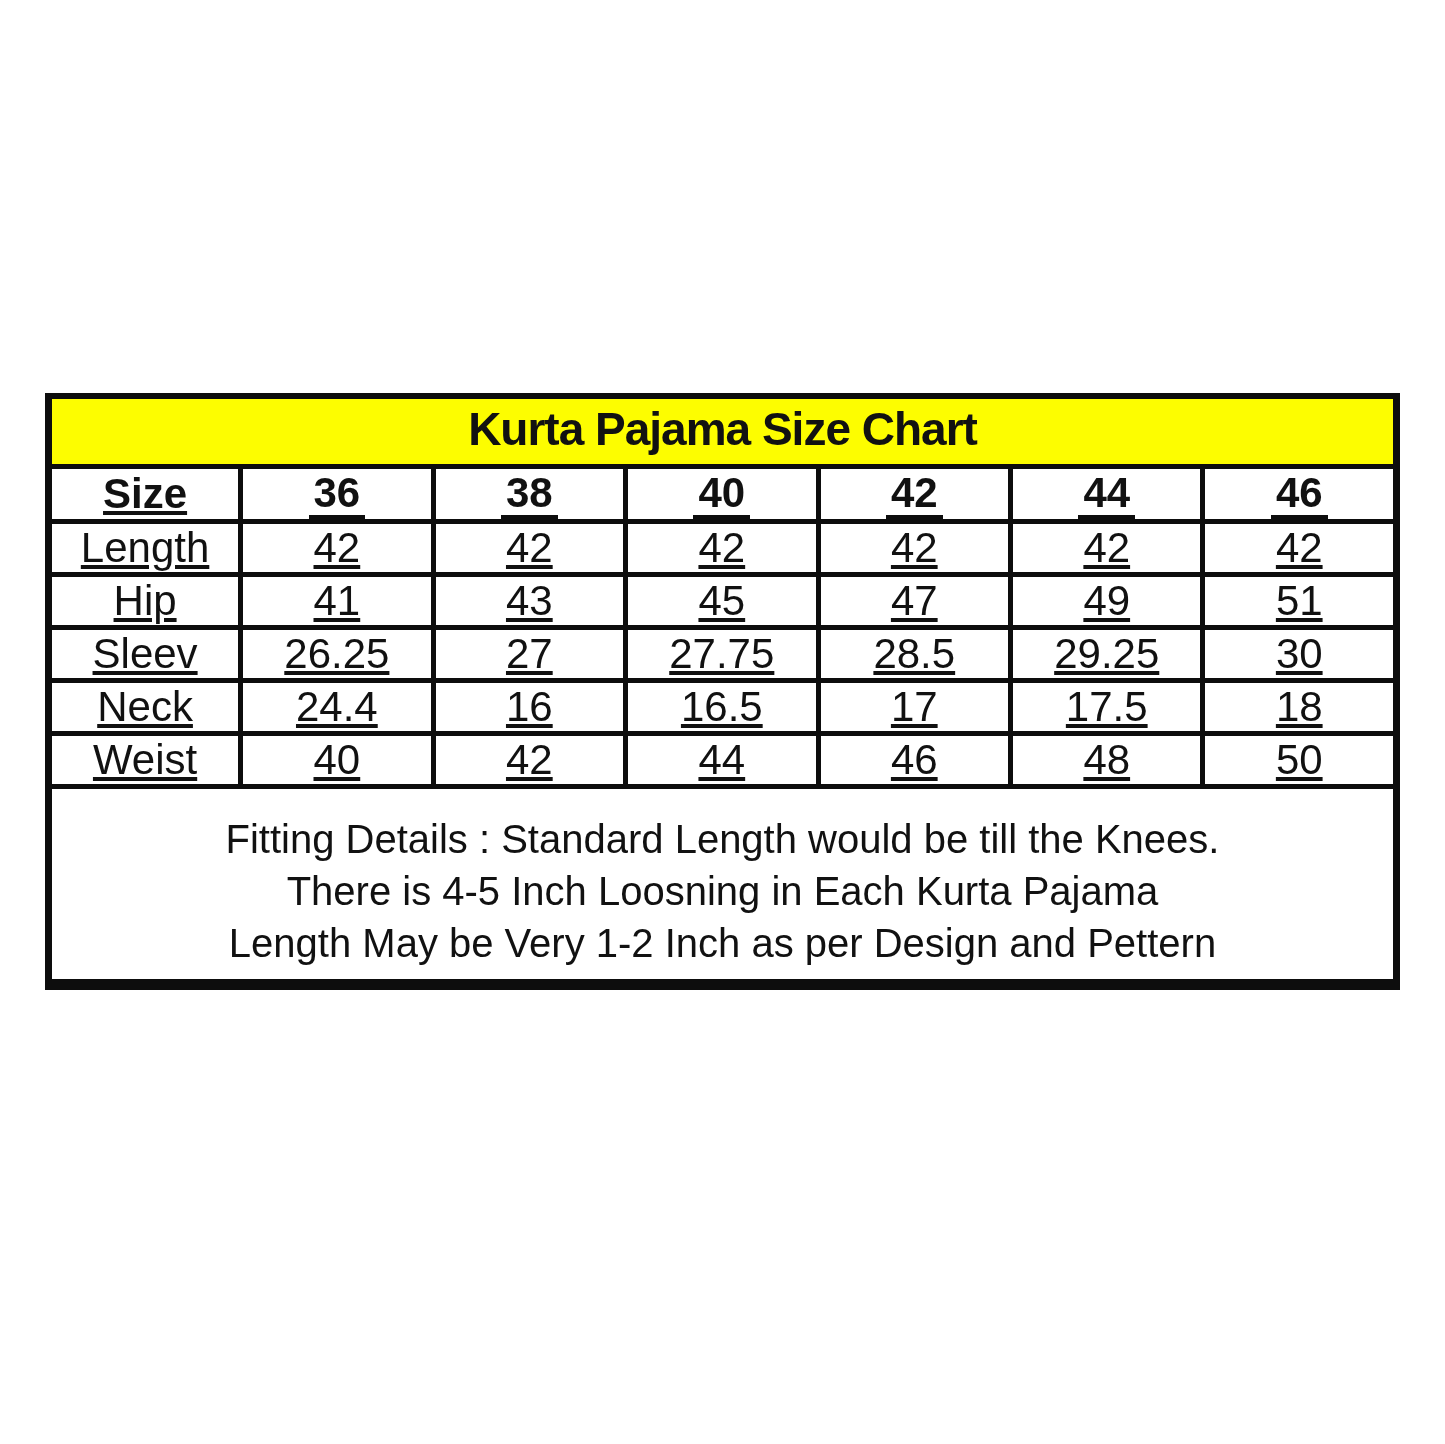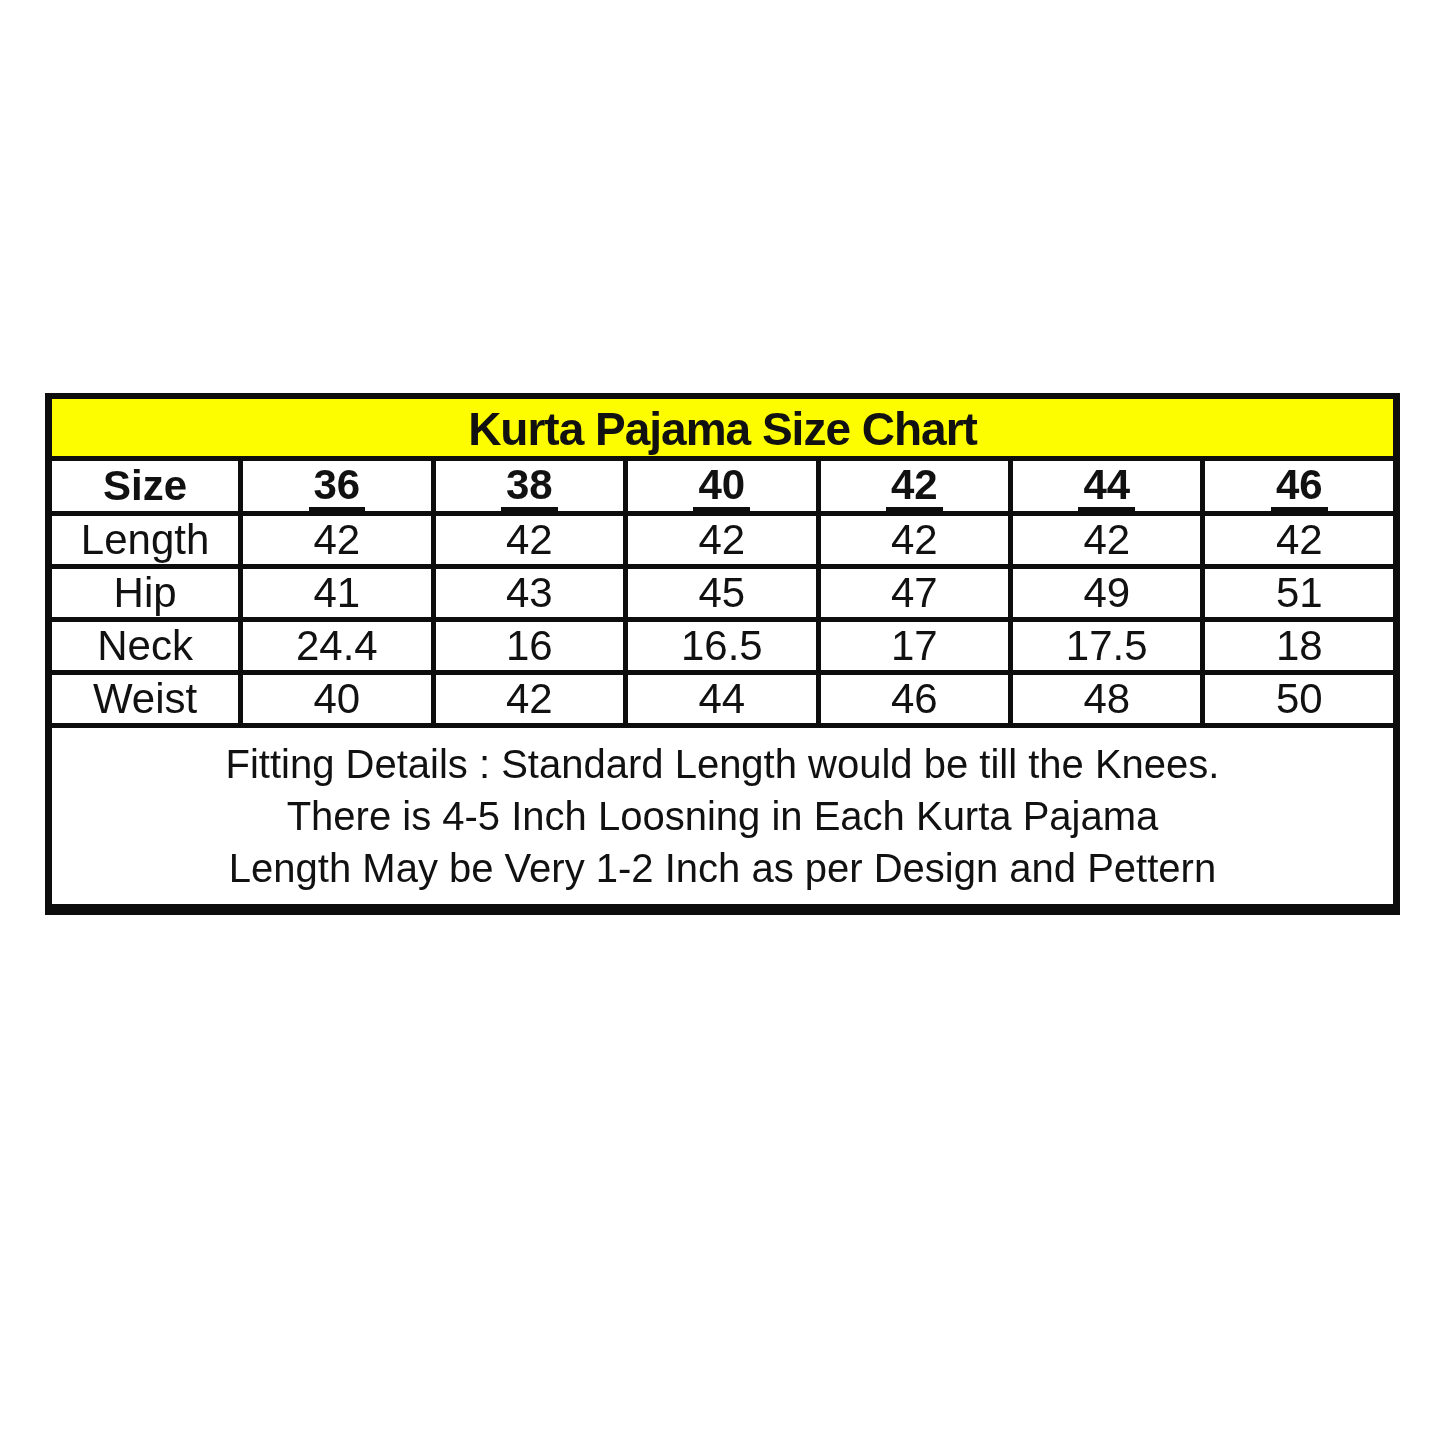--- a/index.html
+++ b/index.html
@@ -22,34 +22,35 @@
     position: absolute;
     left: 45px;
     top: 393px;
     width: 1355px;
     border: solid var(--border);
     border-width: 6px 7px 11px 7px;
     background: #fff;
     overflow: hidden;
   }
   .title-bar {
-    height: 62px;
+    height: 70px;
     background: var(--header_bg);
     border-bottom: 5px solid var(--border);
     text-align: center;
     line-height: 60px;
     font-size: 46px;
     font-weight: 700;
     letter-spacing: -1px;
   }
   table.size-table {
     border-collapse: collapse;
     width: calc(100% + 10px);
-    margin: -5px -5px 4px -5px;
+    margin: -5px -5px 18px -5px;
     table-layout: fixed;
+    text-decoration: underline;
   }
   table.size-table td {
     border: 5px solid var(--border);
     text-align: center;
     vertical-align: middle;
     font-size: 42px;
     padding: 0 4px;
     overflow: hidden;
     white-space: nowrap;
   }
@@ -113,20 +114,29 @@
         <tr class="data-row">
           <td>Hip</td>
           <td>41</td>
           <td>43</td>
           <td>45</td>
           <td>47</td>
           <td>49</td>
           <td>51</td>
         </tr>
         <tr class="data-row">
+          <td>Sleev</td>
+          <td>26.25</td>
+          <td>27</td>
+          <td>27.75</td>
+          <td>28.5</td>
+          <td>29.25</td>
+          <td>30</td>
+        </tr>
+        <tr class="data-row">
           <td>Neck</td>
           <td>24.4</td>
           <td>16</td>
           <td>16.5</td>
           <td>17</td>
           <td>17.5</td>
           <td>18</td>
         </tr>
         <tr class="data-row">
           <td>Weist</td>

